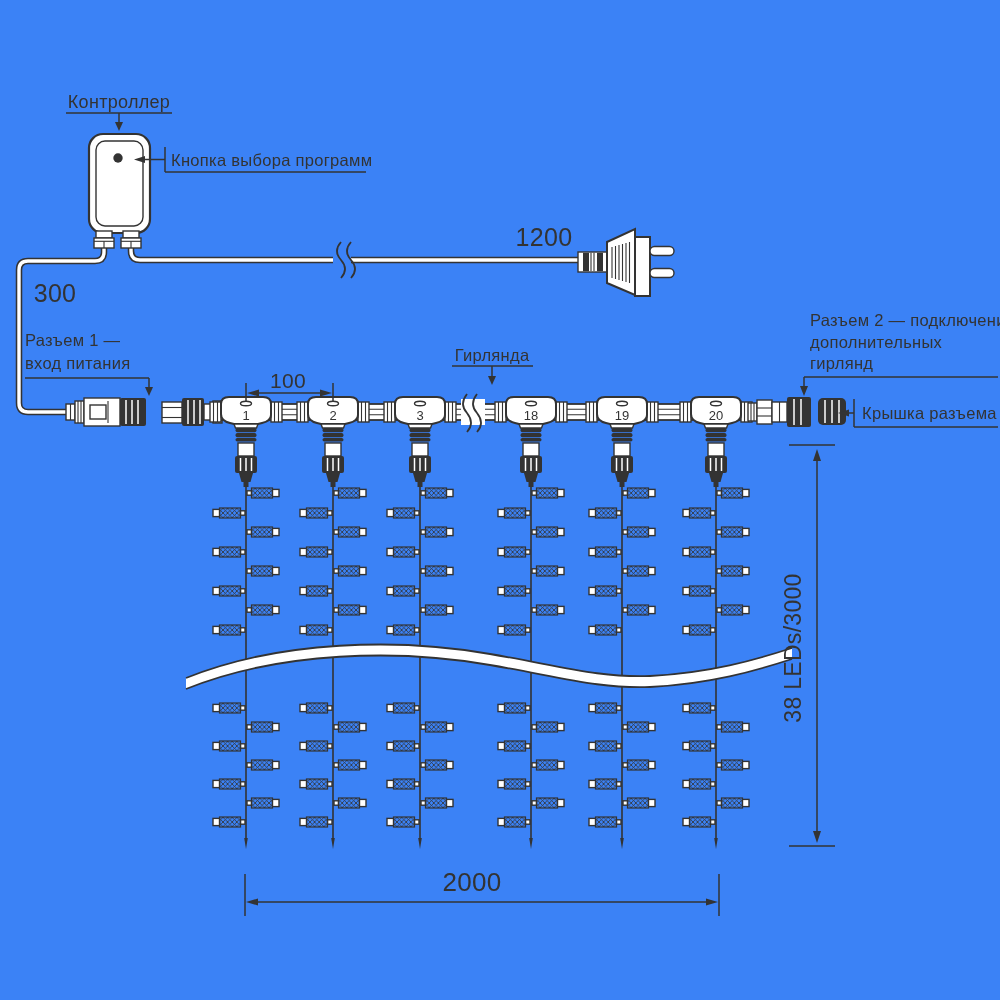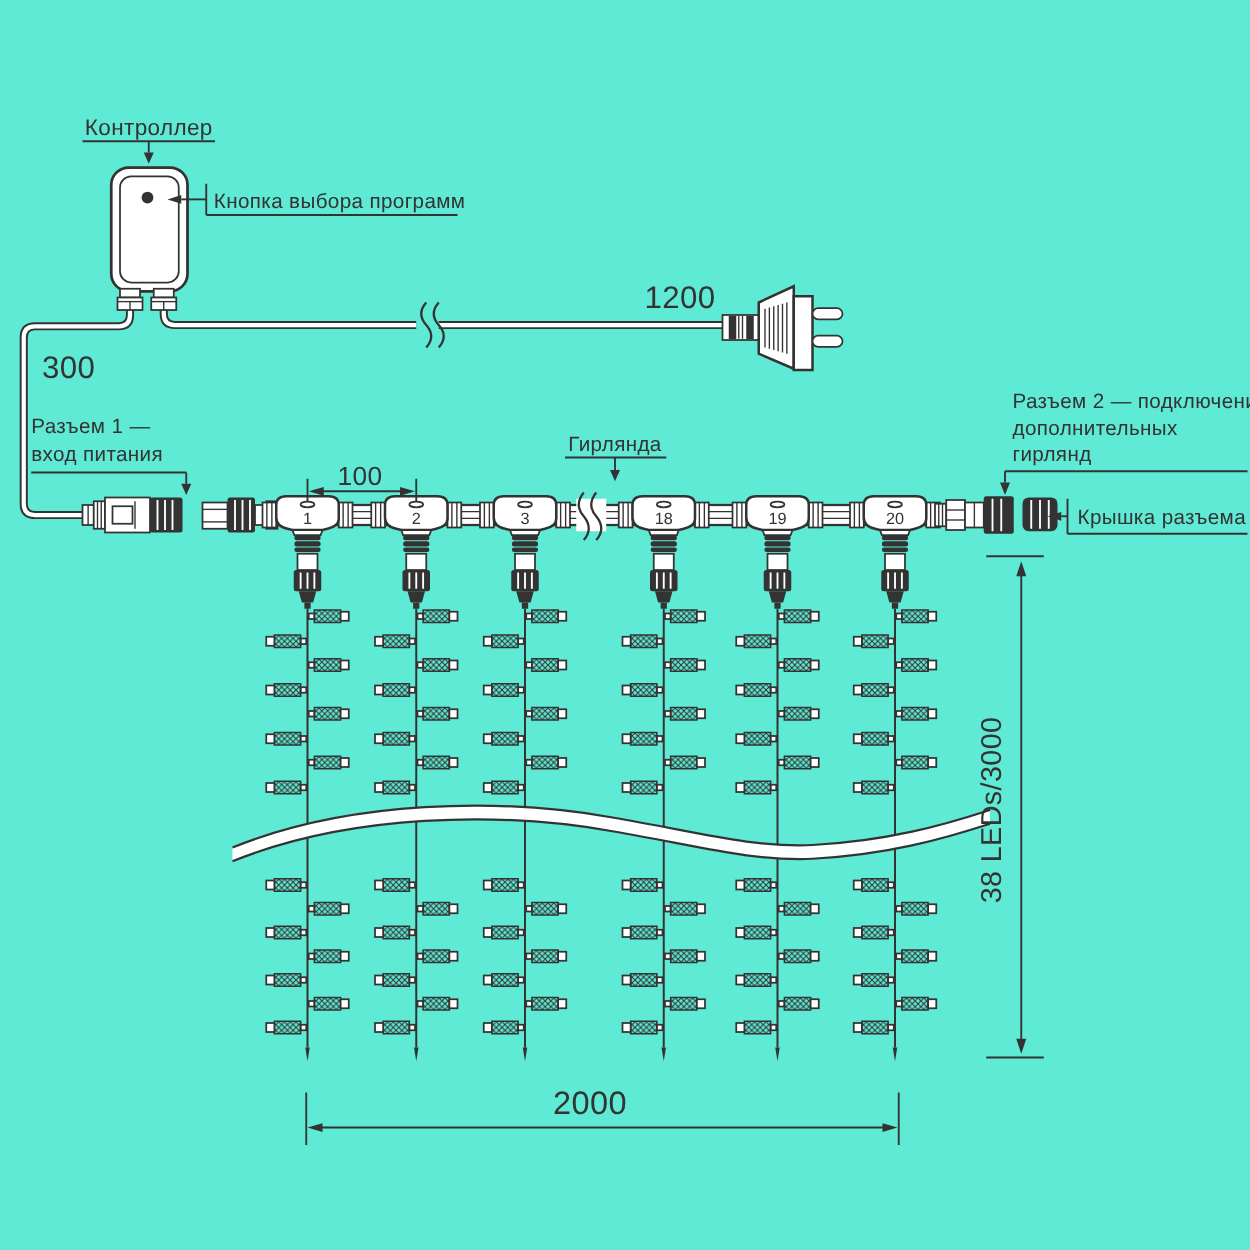--- a/index.html
+++ b/index.html
@@ -1,16 +1,16 @@
 <!DOCTYPE html>
 <html><head>
 <meta charset="utf-8">
 <style>
   html,body{margin:0;padding:0;background:#ffffff;}
-  .stage{width:1000px;height:1000px;position:relative;background:#5eead4;overflow:hidden;}
+  .stage{width:1000px;height:1000px;position:relative;background:#3b82f6;overflow:hidden;}
   svg{display:block;}
   svg text{font-family:"Liberation Sans","DejaVu Sans",sans-serif;fill:#333;letter-spacing:.3px;}
   .t16{font-size:16.5px}
   .t18{font-size:18px}
   .t21{font-size:21px}
   .t23{font-size:23px}
   .t25{font-size:25px}
   .t26{font-size:26px}
   .t13{font-size:13px;letter-spacing:0}
   .mid{text-anchor:middle}

